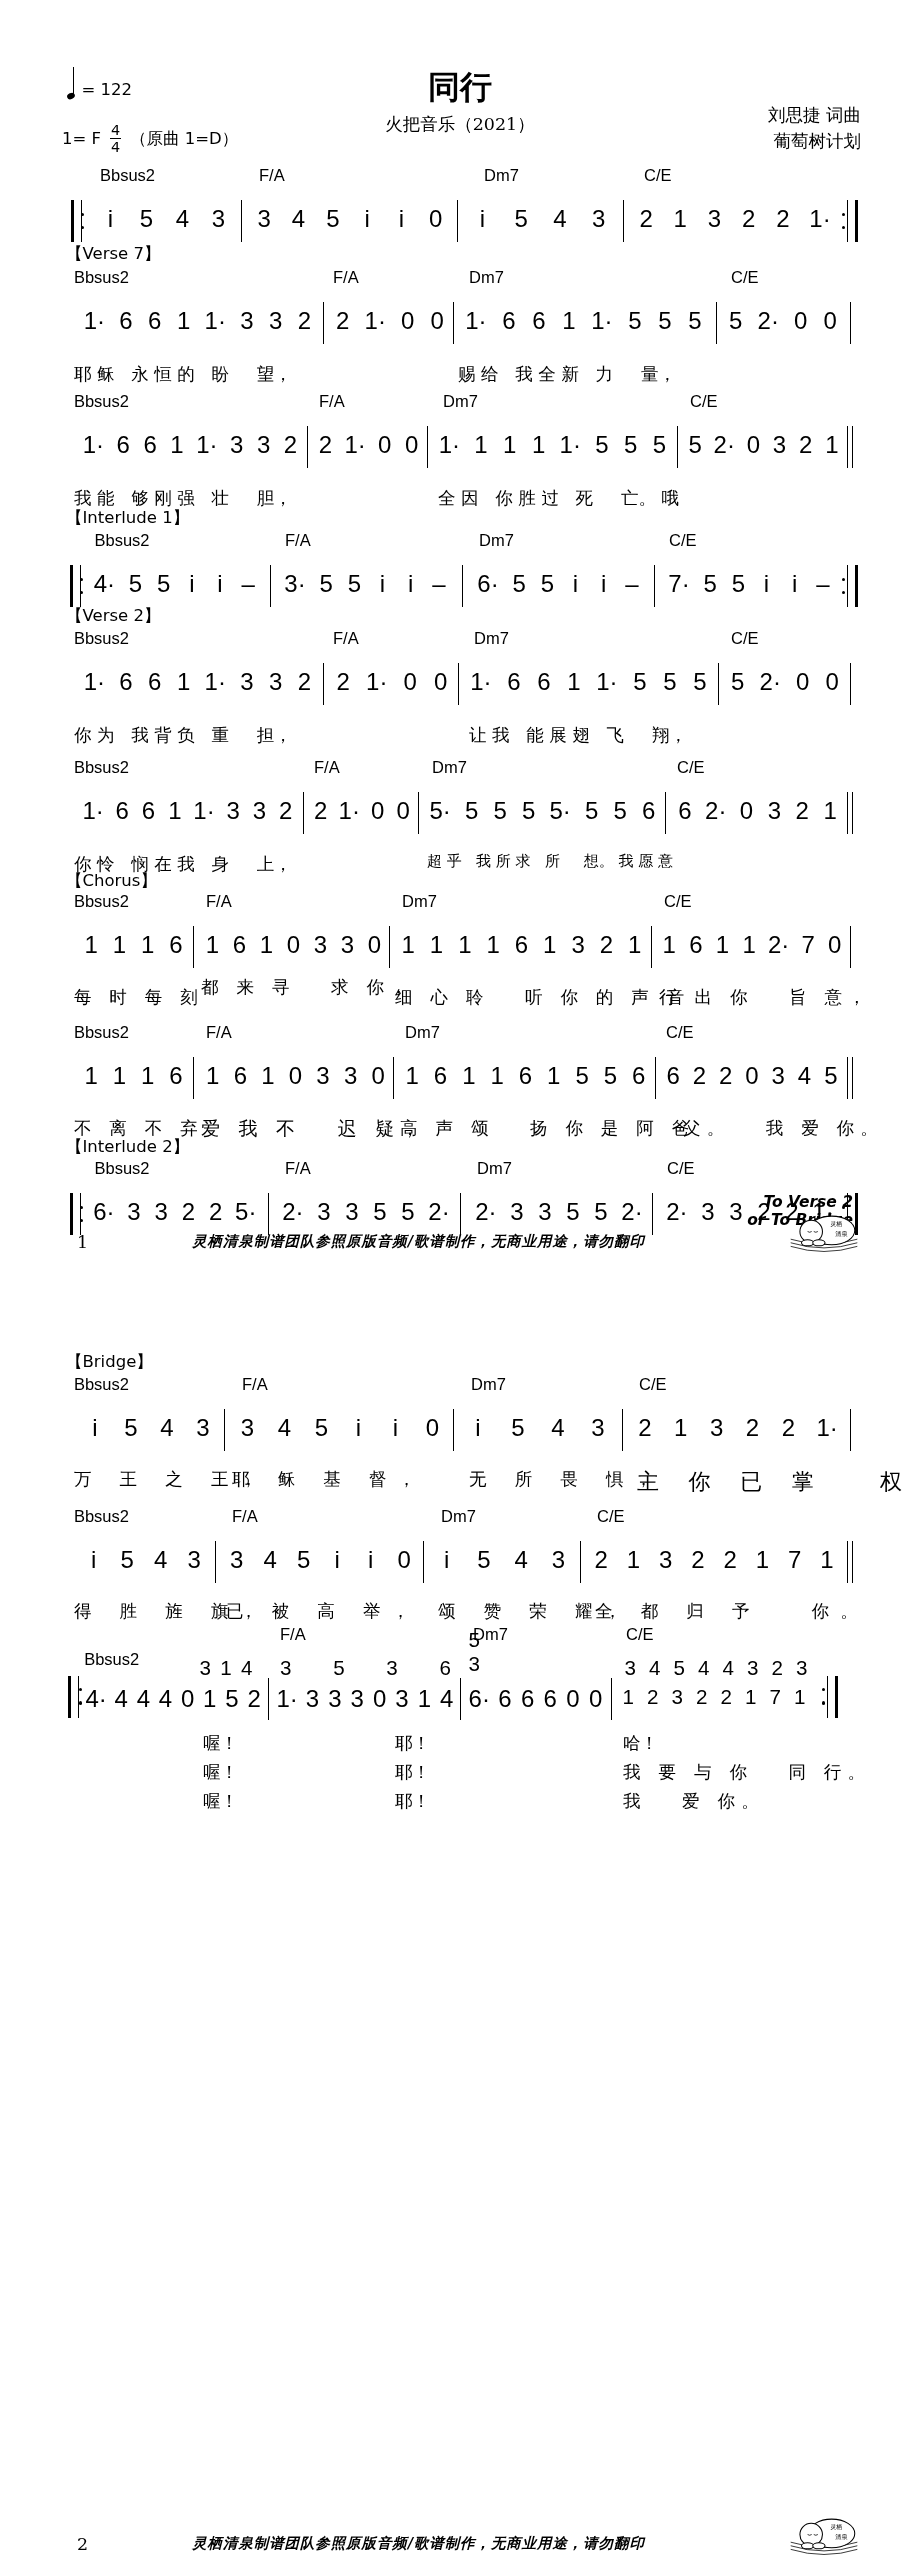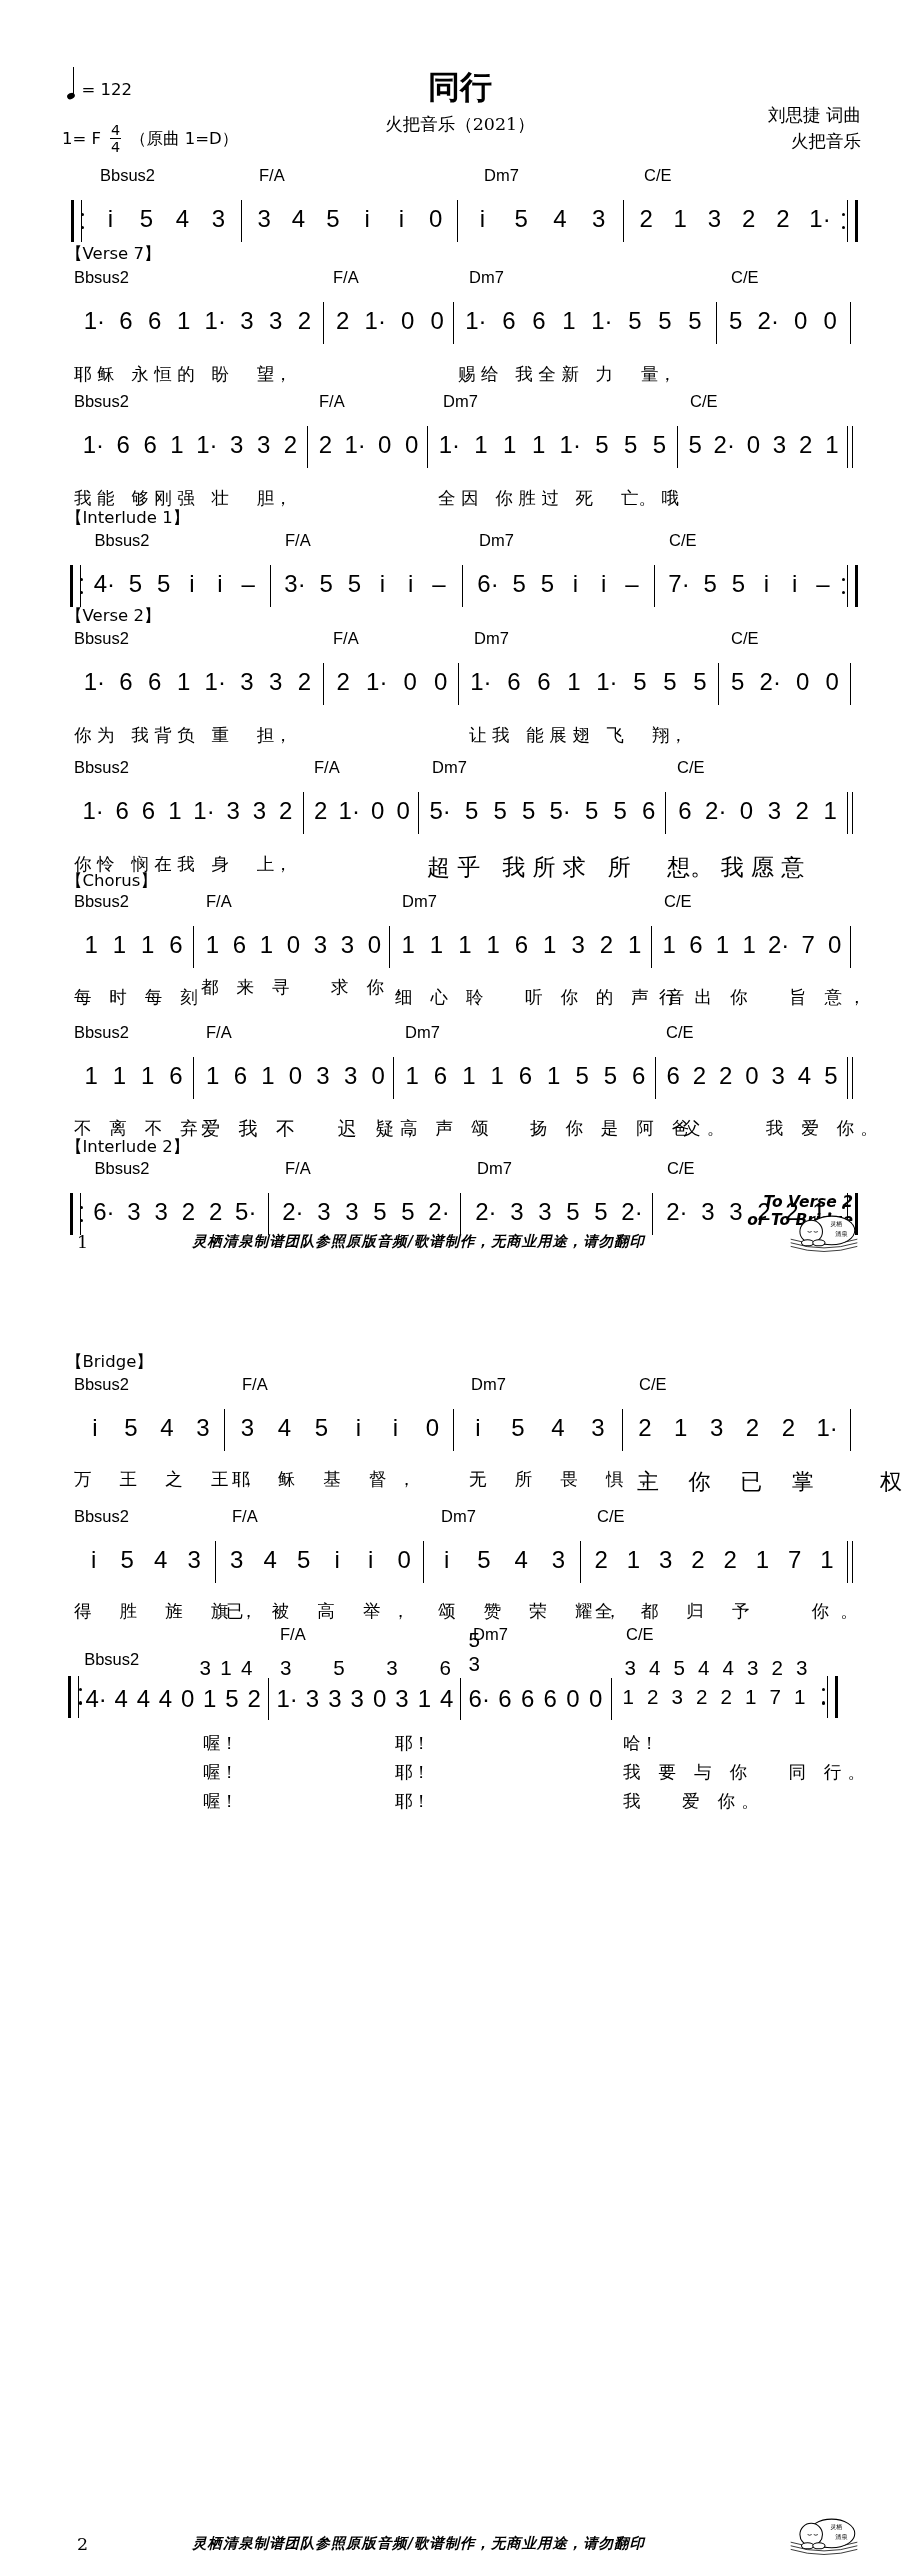--- a/index.html
+++ b/index.html
@@ -45,21 +45,21 @@
   <span class="note">
       <span class="stem"></span>
       <span class="head"></span>
     </span>
   <span>= 122</span>
 </div>
 <div class="abs title">同行</div>
 <div class="abs subtitle">火把音乐（2021）</div>
 <div class="abs credits">
   <div>刘思捷 词曲</div>
-  <div>火把音乐</div>
+  <div>葡萄树计划</div>
 </div>
 <div class="abs key">
   <span>1=  F</span>
   <span class="frac">
     <span>4</span>
     <span class="bar"></span>
     <span>4</span>
   </span>
   <span>（原曲 1=D）</span>
 </div>
@@ -185,21 +185,21 @@
     <span class="barline" style="left:226px"></span>
     <span class="barline" style="left:341px"></span>
     <span class="barline" style="left:588px"></span>
     <span class="barline final" style="left:770px"></span>
     <span class="measure" style="left:0;width:222px"><span class="n">1·</span><span class="n">6</span><span class="n">6</span><span class="n">1</span><span class="n">1·</span><span class="n">3</span><span class="n">3</span><span class="n">2</span></span>
     <span class="measure" style="left:231px;width:108px"><span class="n">2</span><span class="n">1·</span><span class="n">0</span><span class="n">0</span></span>
     <span class="measure" style="left:346px;width:240px"><span class="n">5·</span><span class="n">5</span><span class="n">5</span><span class="n">5</span><span class="n">5·</span><span class="n">5</span><span class="n">5</span><span class="n">6</span></span>
     <span class="measure" style="left:594px;width:173px"><span class="n">6</span><span class="n">2·</span><span class="n">0</span><span class="n">3</span><span class="n">2</span><span class="n">1</span></span>
   </div>
   <span class="lyr" style="left:-3.1px;top:94px;font-size:17.5px">你 怜   悯 在 我   身     上，</span>
-  <span class="lyr" style="left:350px;top:94px;font-size:23px">超 乎   我 所 求   所     想。 我 愿 意</span>
+  <span class="lyr" style="left:350px;top:94px;font-size:15px">超 乎   我 所 求   所     想。 我 愿 意</span>
 </div>
 
 <div class="abs section" style="top:870px">【Chorus】</div>
 <div class="row" style="top:892px;height:124px;">
   <div class="chords">
     <span class="chord" style="left:-3.1px">Bbsus2</span>
     <span class="chord" style="left:129px">F/A</span>
     <span class="chord" style="left:325px">Dm7</span>
     <span class="chord" style="left:587px">C/E</span>
   </div>

